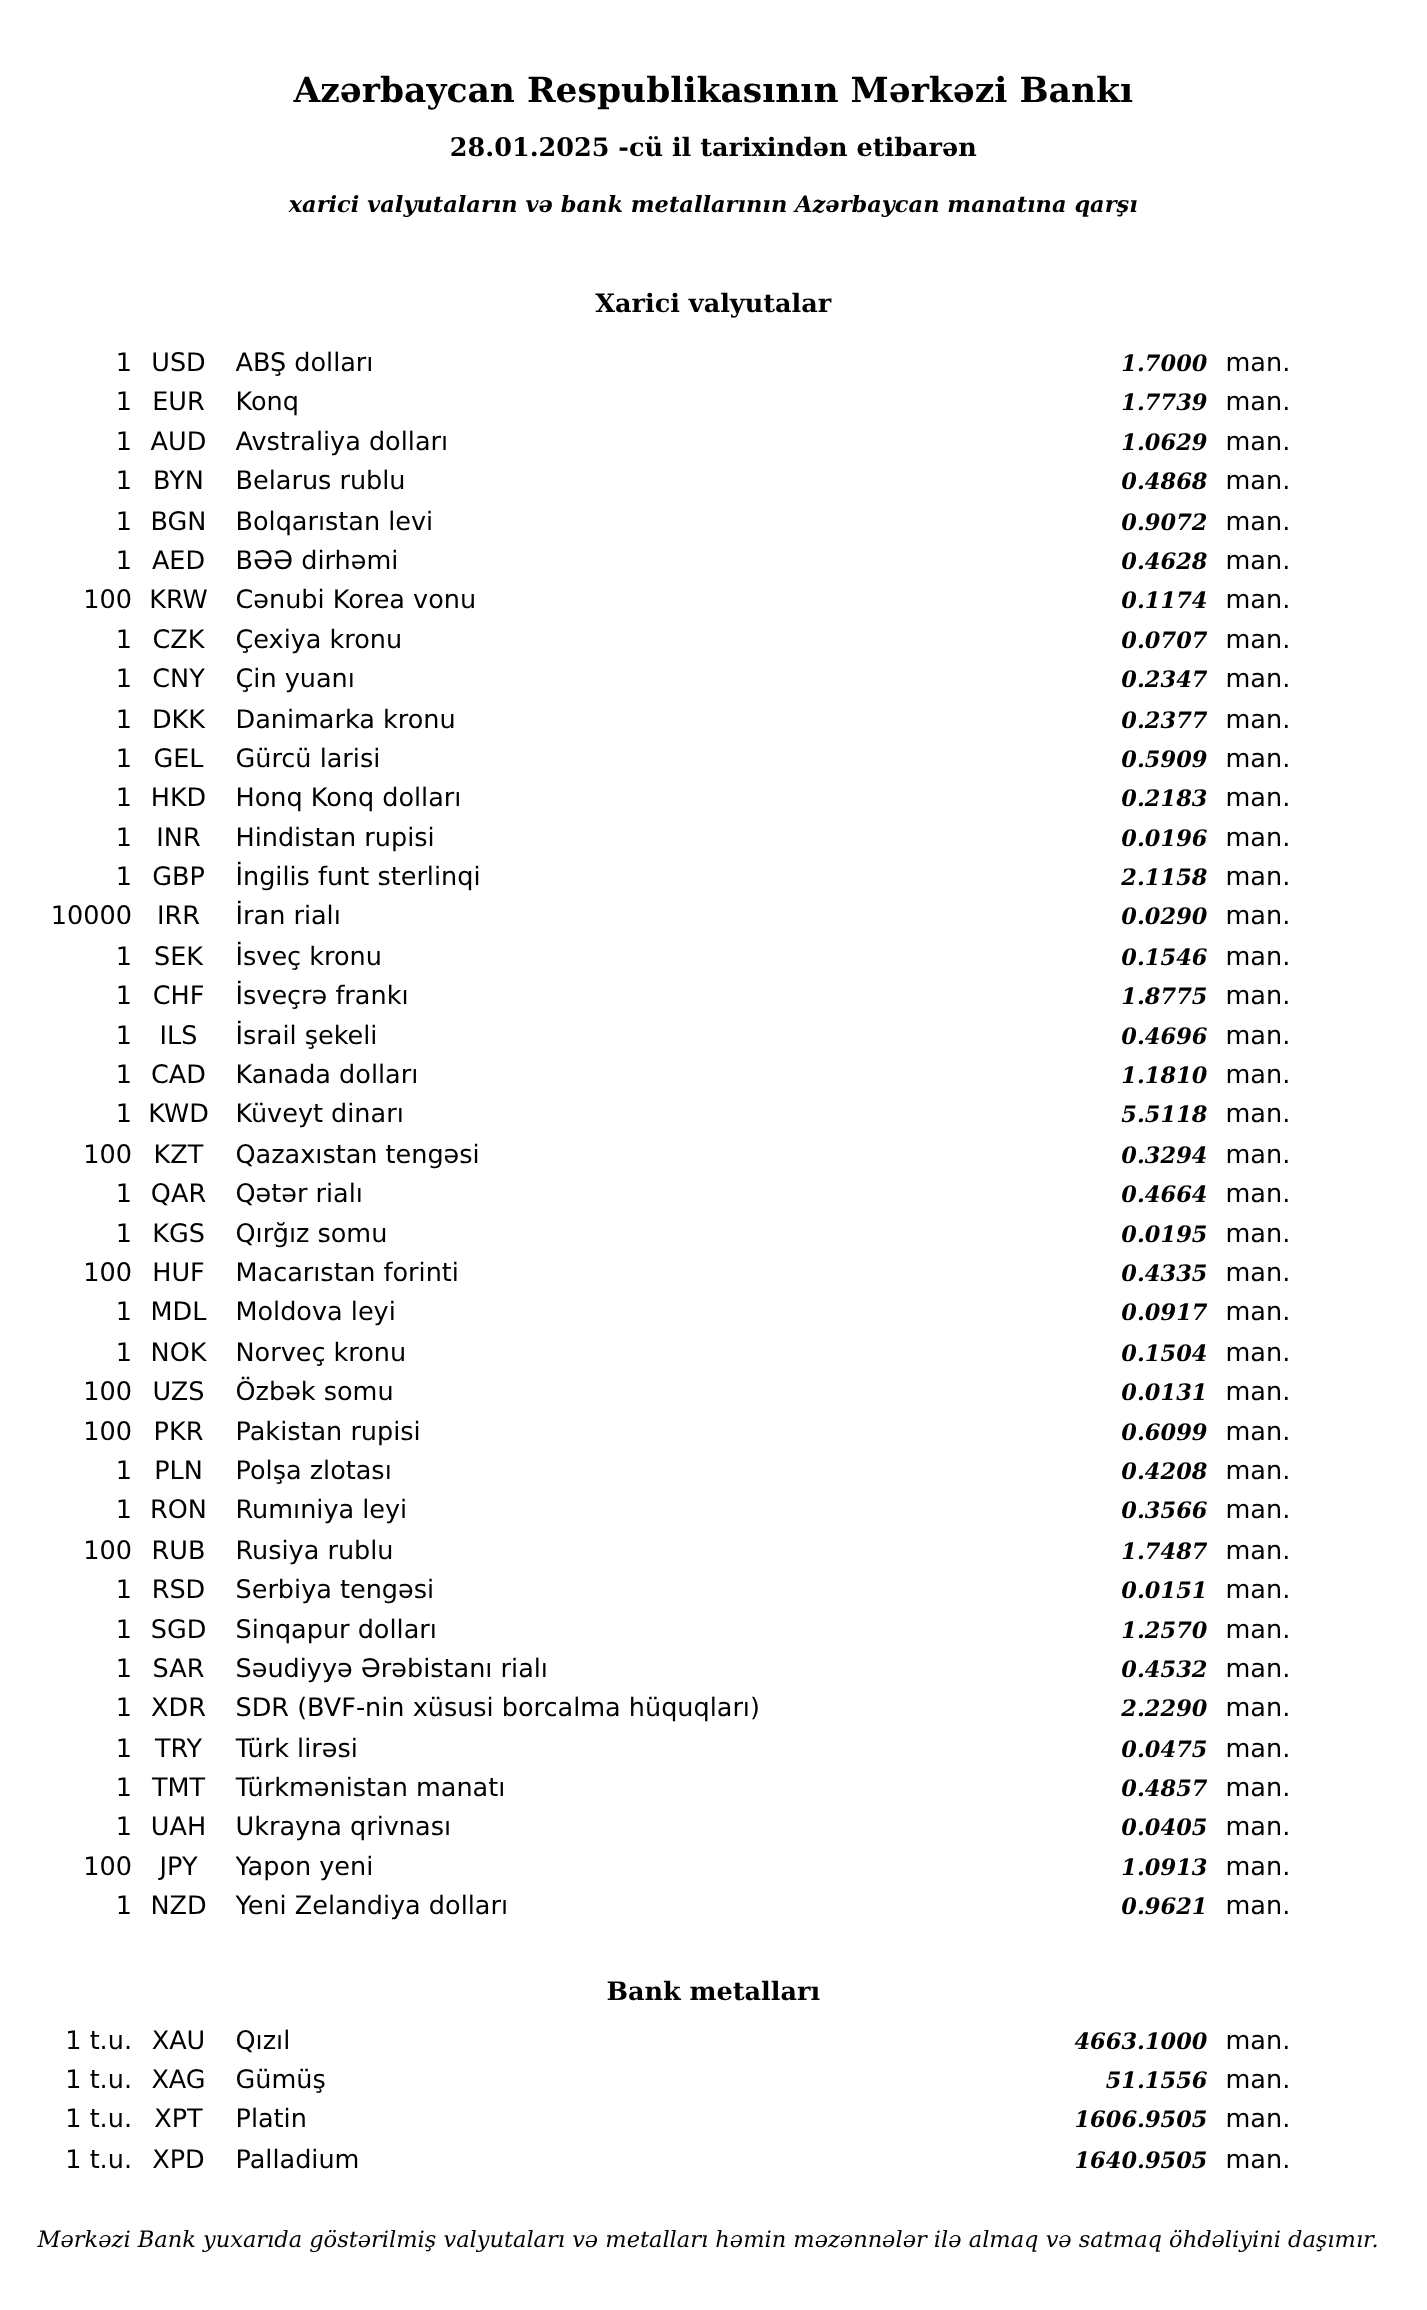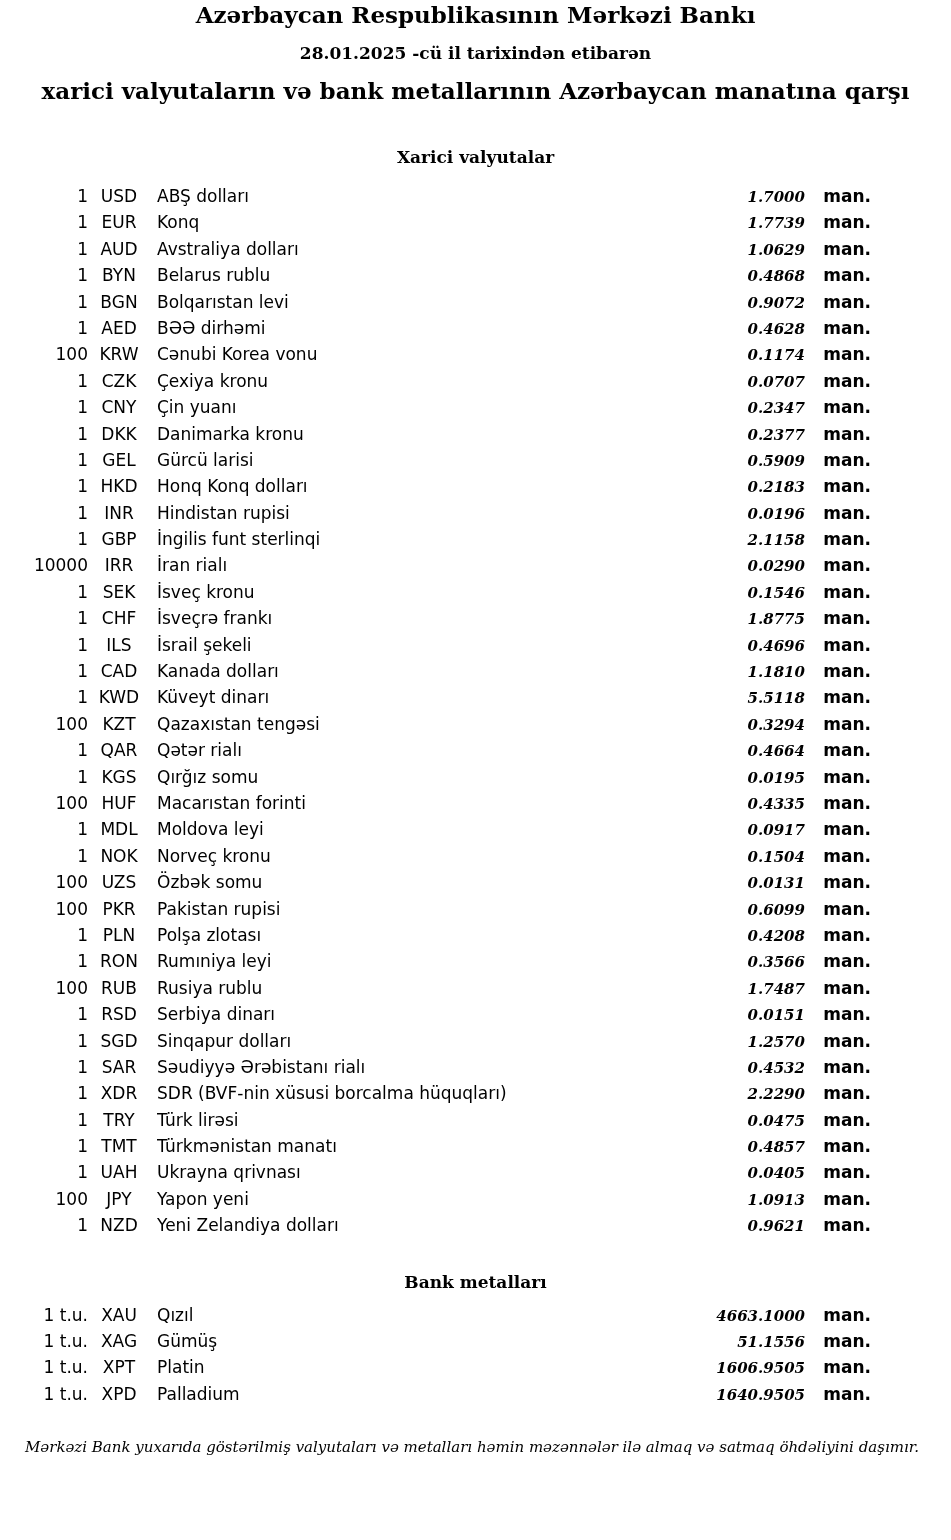--- a/index.html
+++ b/index.html
@@ -7,20 +7,21 @@
     padding: 0;
     background: #ffffff;
     color: #000000;
     font-family: "DejaVu Sans", sans-serif;
   }
   .page {
     width: 951px;
     height: 1540px;
     margin: 0 auto;
     box-sizing: border-box;
+    padding-top: 46px;
     position: relative;
     background: #ffffff;
     overflow: hidden;
   }
   header {
     text-align: center;
     font-family: "DejaVu Serif", serif;
   }
   .title {
     font-size: 23px;
@@ -29,23 +30,24 @@
     margin: 0 0 12px 0;
   }
   .date-line {
     font-size: 17px;
     font-weight: bold;
     line-height: 22px;
     margin-bottom: 15px;
     text-align: center;
   }
   .subtitle {
-    font-size: 23px;
+    font-size: 15px;
     font-weight: bold;
     line-height: 23px;
+    font-style: italic;
   }
   .section-heading {
     text-align: center;
     font-family: "DejaVu Serif", serif;
     font-weight: bold;
     font-size: 17px;
     line-height: 22px;
     margin: 0;
   }
   .currencies-heading { margin-top: 44px; margin-bottom: 15px; }
@@ -82,22 +84,21 @@
     text-align: right;
     font-family: "DejaVu Serif", serif;
     font-style: italic;
     font-weight: bold;
     font-size: 15px;
   }
   .unit {
     width: 54px;
     flex: none;
     margin-left: 12px;
-    text-align: right;
-    font-weight: bold;
+    text-align: left;
   }
   footer {
     margin-top: 30px;
     padding: 0 25px;
     font-family: "DejaVu Serif", serif;
     font-style: italic;
     font-size: 15px;
     line-height: 20px;
   }
 </style>
@@ -359,21 +360,21 @@
     <span class="qty">100</span>
     <span class="code">RUB</span>
     <span class="name">Rusiya rublu</span>
     <span class="rate">1.7487</span>
     <span class="unit">man.</span>
   </div>
 
   <div class="row">
     <span class="qty">1</span>
     <span class="code">RSD</span>
-    <span class="name">Serbiya dinarı</span>
+    <span class="name">Serbiya tengəsi</span>
     <span class="rate">0.0151</span>
     <span class="unit">man.</span>
   </div>
 
   <div class="row">
     <span class="qty">1</span>
     <span class="code">SGD</span>
     <span class="name">Sinqapur dolları</span>
     <span class="rate">1.2570</span>
     <span class="unit">man.</span>

